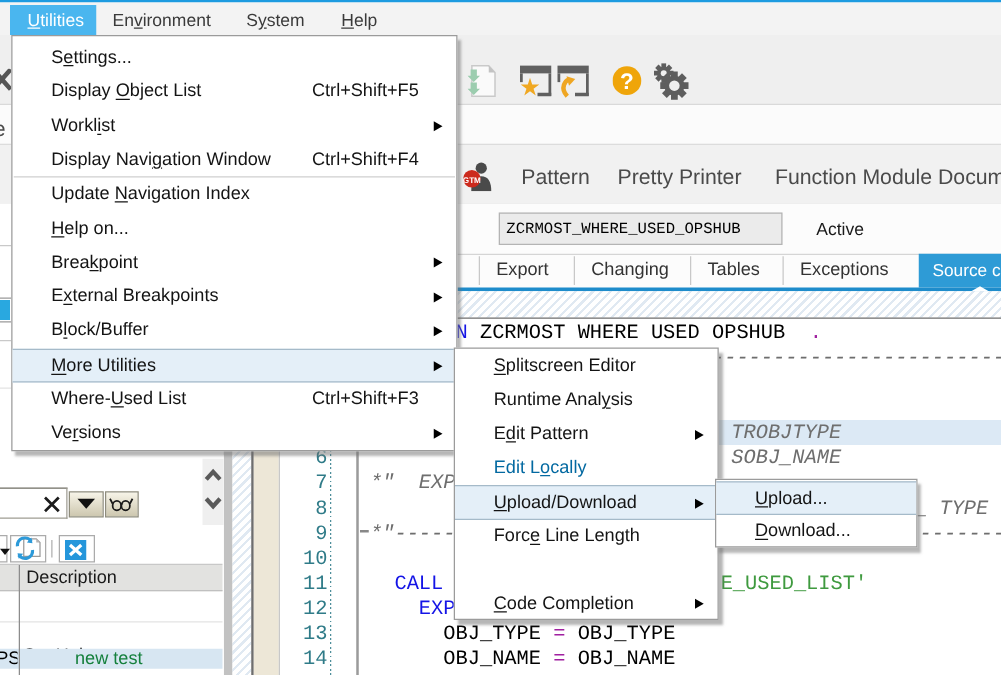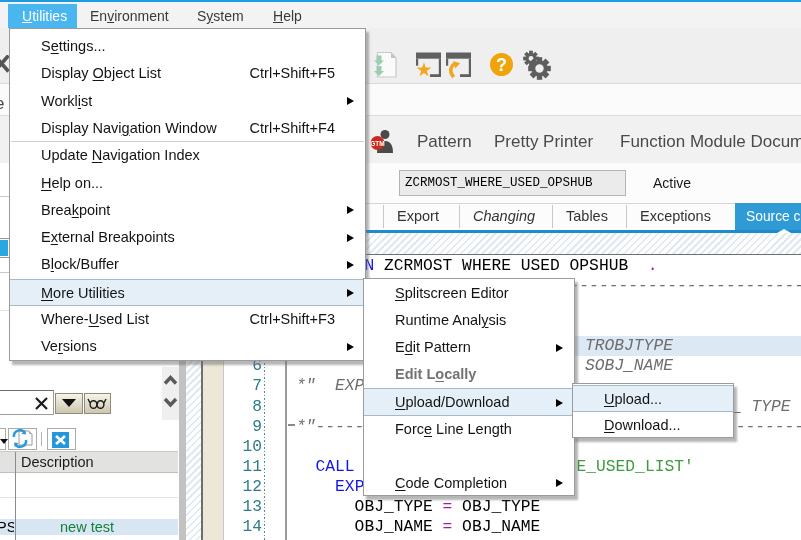--- a/index.html
+++ b/index.html
@@ -11,21 +11,21 @@
 .panel{position:absolute;background:#fff;border:1px solid #9b9b9b;box-sizing:border-box;
  box-shadow:3px 4px 2px rgba(110,110,110,.5);}
 .mi{position:absolute;left:0;width:100%;height:27.3px;line-height:27.3px;
  font-size:14.5px;color:#141414;padding-left:31px;box-sizing:border-box;white-space:nowrap;}
 .mi u{text-decoration-thickness:1px;text-underline-offset:2px;}
 .sc{position:absolute;right:30px;top:0;}
 .ar{position:absolute;right:11px;top:9.5px;width:0;height:0;
  border-left:7px solid #000;border-top:4.5px solid transparent;border-bottom:4.5px solid transparent;}
 .hl{background:#e4eff8;border-top:1px solid #a5bac9;border-bottom:1px solid #a5bac9;
  height:27.3px;box-sizing:border-box;}
-.dis{color:#737373;font-weight:bold;}
+.dis{color:#0369a1;}
 .cl{white-space:pre;height:20.1px;line-height:20.1px;}
 .cm{color:#6e6e6e;font-style:italic;}
 .kw{color:#1414e6;}
 .st{color:#3f9a3f;}
 .pu{color:#a020a0;}
 </style>
 </head>
 <body>
 
 <div class="a" style="left:0;top:0;width:801px;height:2px;background:#1d9be0;"></div>
@@ -56,21 +56,21 @@
 <div class="a mono" style="left:405px;top:170px;height:26px;line-height:26px;font-size:12.5px;color:#000;">ZCRMOST_WHERE_USED_OPSHUB</div>
 <div class="a" style="left:653px;top:170px;height:26px;line-height:26px;font-size:14px;color:#1a1a1a;">Active</div>
 
 <div class="a" style="left:0;top:203px;width:801px;height:27px;background:#fcfcfc;border-top:1px solid #d5d5d5;box-sizing:border-box;"></div>
 <div class="a" style="left:383px;top:205px;width:1px;height:23px;background:#c8c8c8;"></div>
 <div class="a" style="left:459px;top:205px;width:1px;height:23px;background:#c8c8c8;"></div>
 <div class="a" style="left:552px;top:205px;width:1px;height:23px;background:#c8c8c8;"></div>
 <div class="a" style="left:626px;top:205px;width:1px;height:23px;background:#c8c8c8;"></div>
 <div class="a" style="left:0;top:203px;width:801px;height:27px;font-size:14.5px;color:#333;line-height:27px;">
  <span style="position:absolute;left:397px;">Export</span>
- <span style="position:absolute;left:473px;font-style:italic;">Changing</span>
+ <span style="position:absolute;left:473px;">Changing</span>
  <span style="position:absolute;left:566px;">Tables</span>
  <span style="position:absolute;left:640px;">Exceptions</span>
 </div>
 <div class="a" style="left:735px;top:203px;width:66px;height:27px;background:#2e9bd6;color:#fff;font-size:13.8px;line-height:27px;overflow:hidden;white-space:nowrap;"><span style="margin-left:11px;">Source code</span></div>
 <div class="a" style="left:183px;top:230px;width:618px;height:3px;background:#1e8ccb;"></div>
 <div class="a" style="left:777px;top:229px;width:0;height:0;border-left:7px solid transparent;border-right:7px solid transparent;border-bottom:4px solid #fff;"></div>
 
 <div class="a" style="left:186px;top:233px;width:615px;height:21px;background:repeating-linear-gradient(135deg,#fff 0 3.2px,#e0e9f2 3.2px 5px);"></div>
 <div class="a" style="left:186px;top:254px;width:615px;height:1.5px;background:#6e6e6e;"></div>
 <div class="a" style="left:179px;top:233px;width:7px;height:307px;background:#c2c2c2;"></div>

